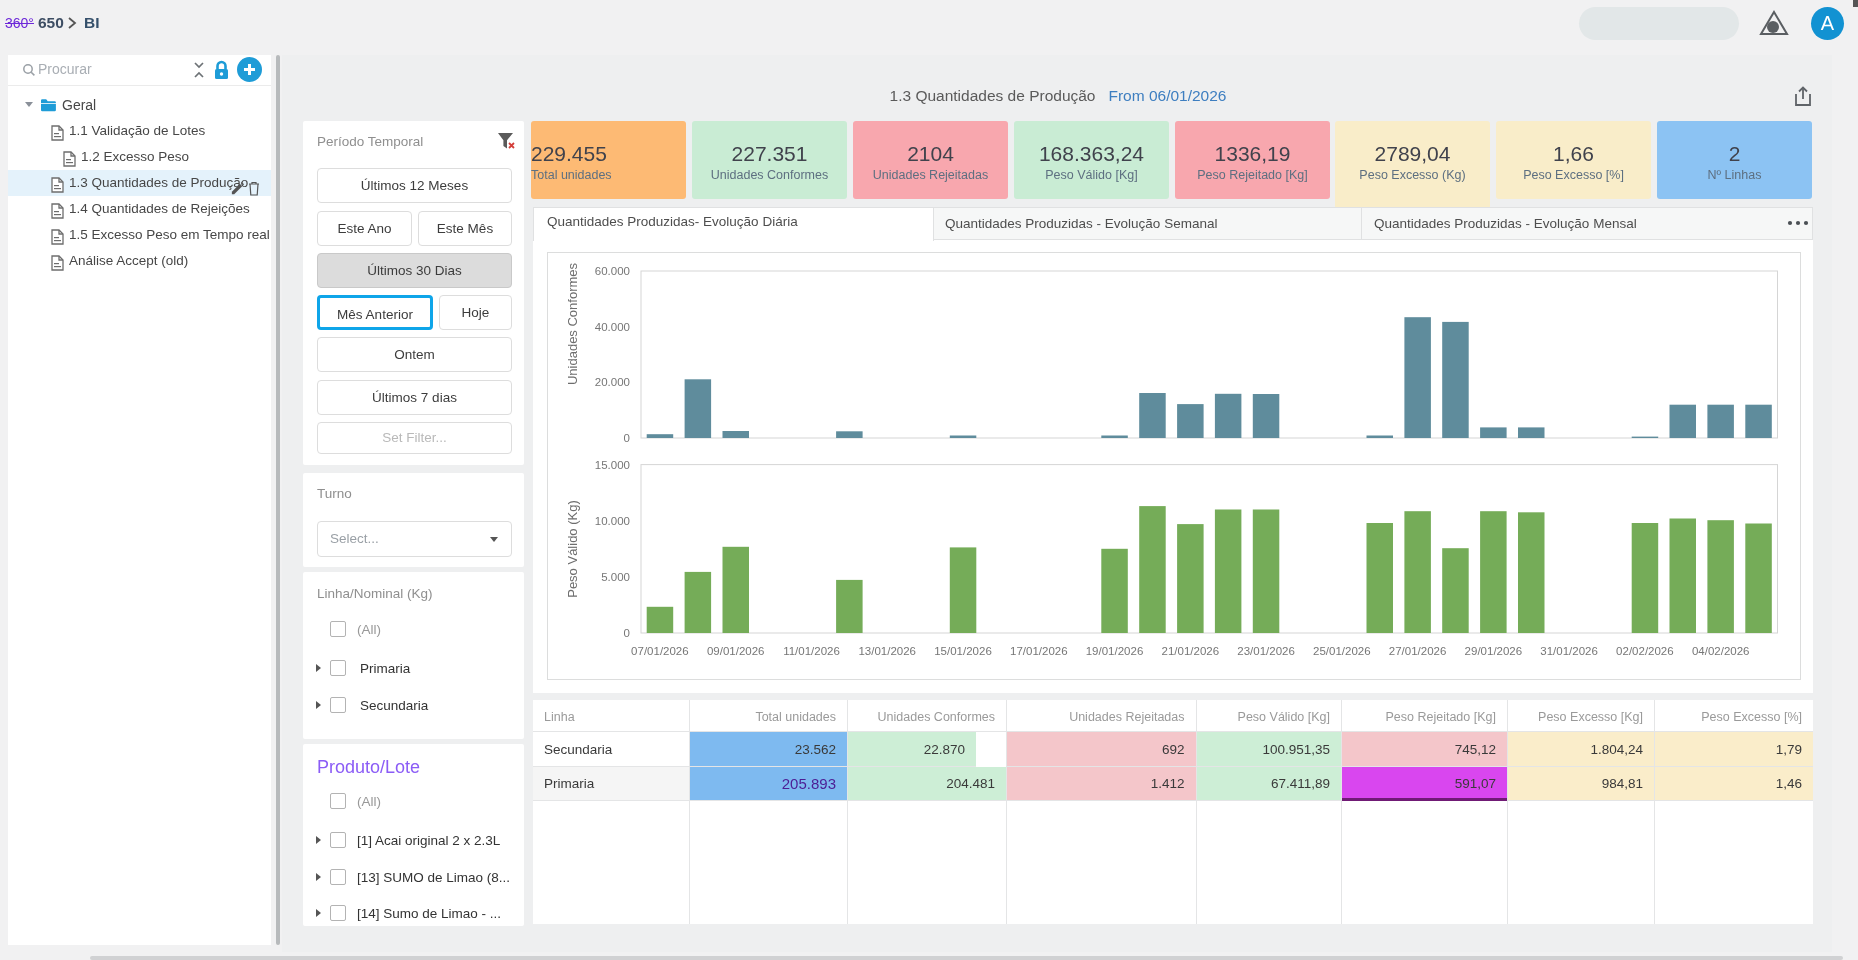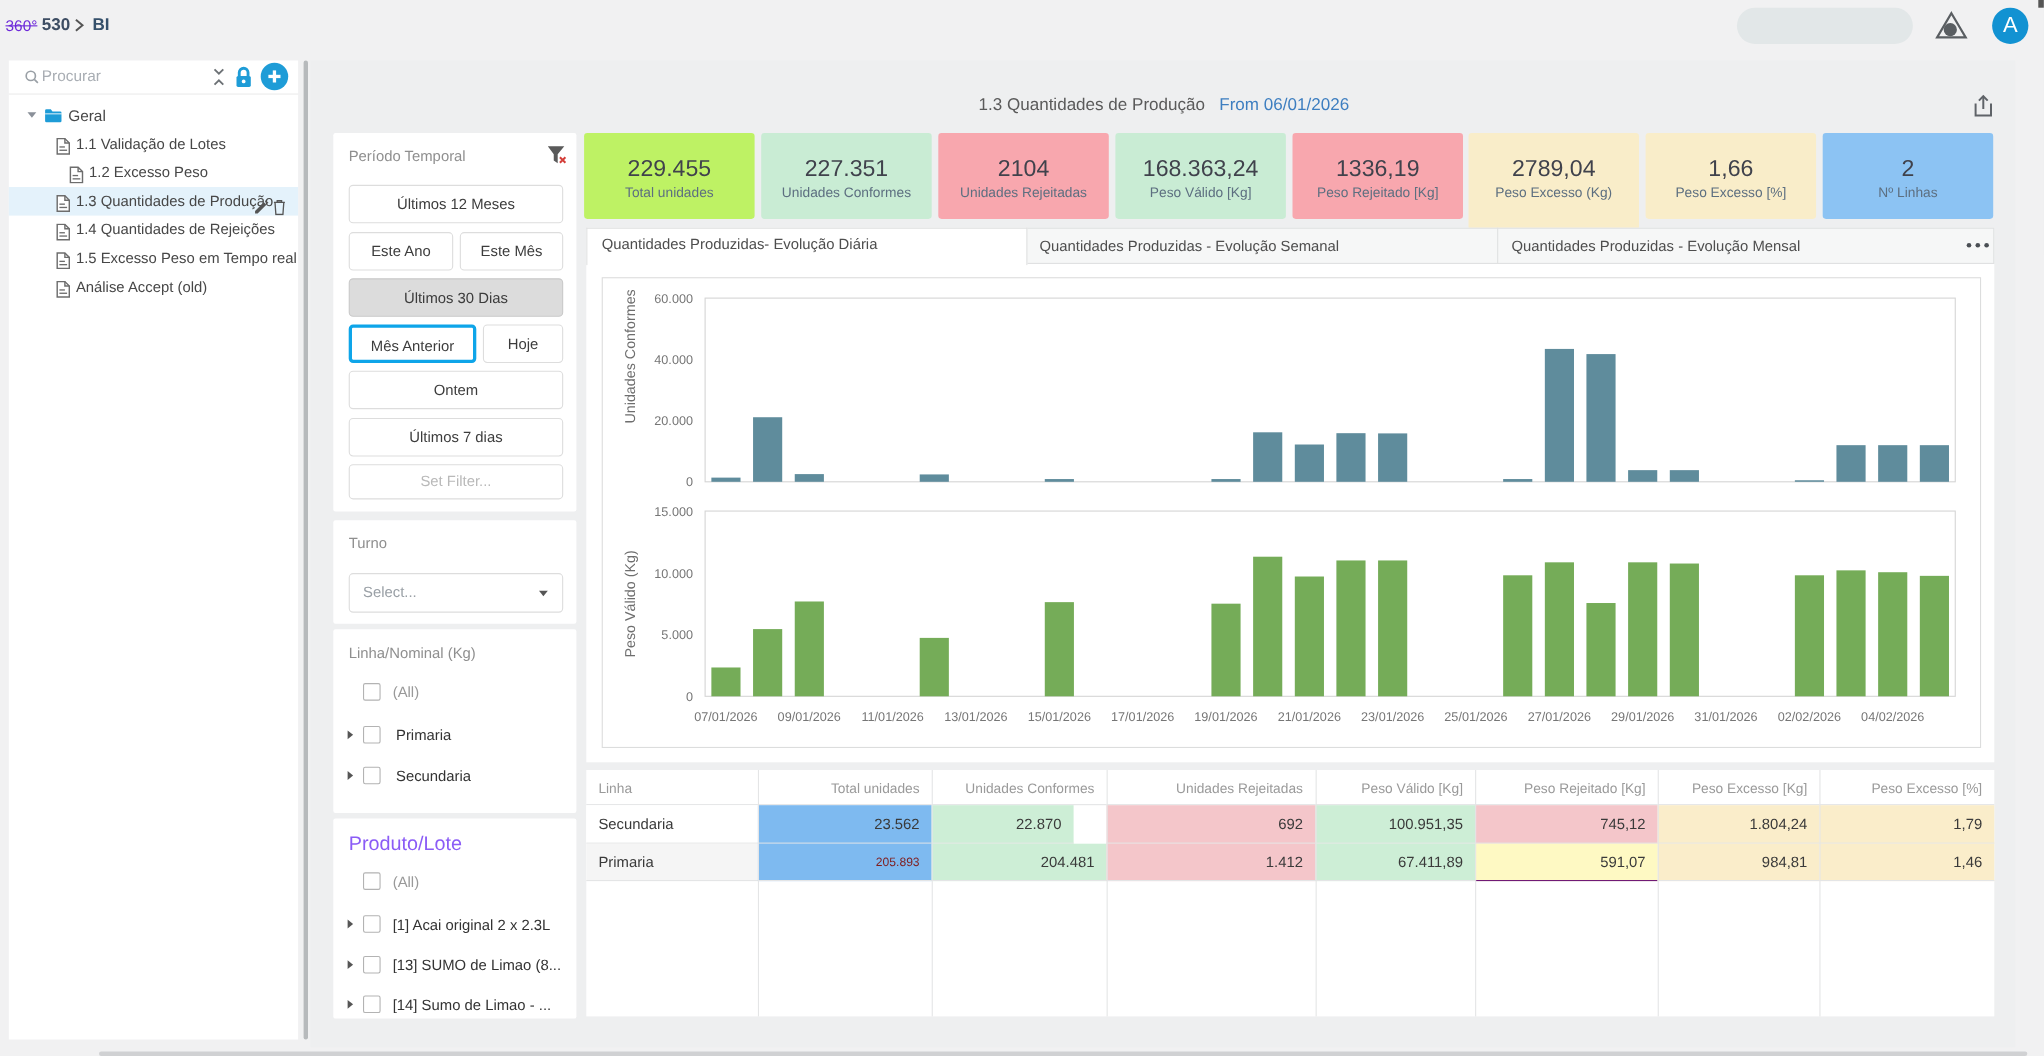--- a/index.html
+++ b/index.html
@@ -4,21 +4,21 @@
 * {margin:0;padding:0}
 body {width:1858px;height:960px;position:relative;font-family:"Liberation Sans",sans-serif;background:#f1f1f2;overflow:hidden}
 .card {position:absolute;background:#fff;border-radius:2px}
 .flabel {position:absolute;font-size:13.5px;color:#333;white-space:nowrap}
 </style></head>
 <body>
 
 <div style="position:absolute;left:282px;top:55px;width:1550px;height:897px;background:#eeeff0"></div>
 
 <div style="position:absolute;left:5px;top:15px;font-size:14px;color:#6d28d9;text-decoration:line-through">360°</div>
-<div style="position:absolute;left:38px;top:14px;font-size:15.5px;color:#3d4d63;font-weight:bold">530</div>
+<div style="position:absolute;left:38px;top:14px;font-size:15.5px;color:#3d4d63;font-weight:bold">650</div>
 <svg width="10" height="12" viewBox="0 0 10 12" style="position:absolute;left:67px;top:17px">
     <path d="M2 1l6 5-6 5" fill="none" stroke="#555" stroke-width="1.8"></path>
   </svg>
 <div style="position:absolute;left:84px;top:14px;font-size:15.5px;color:#35506b;font-weight:bold">BI</div>
 <div style="position:absolute;left:1579px;top:7px;width:160px;height:33px;background:#e2e7e8;border-radius:17px"></div>
 <svg width="30" height="26" viewBox="0 0 30 26" style="position:absolute;left:1759px;top:10px">
     <path d="M15 2 L28 24 L2 24 Z" fill="none" stroke="#5a5e62" stroke-width="2"></path>
     <circle cx="14" cy="17" r="6" fill="#5a5e62"></circle>
   </svg>
 <div style="position:absolute;left:1811px;top:7px;width:33px;height:33px;border-radius:50%;background:#1292d2;color:#fff;text-align:center;line-height:33px;font-size:20px">A</div>
@@ -178,21 +178,21 @@
 <div style="position:absolute;left:330px;top:905px;width:16px;height:16px;border:1px solid #b3b3b3;border-radius:2px;background:#fff;box-sizing:border-box"></div>
 <div class="flabel" style="left:357px;top:906px">[14] Sumo de Limao - ...</div>
 
 <div style="position:absolute;left:303px;top:87px;width:1510px;text-align:center;font-size:15.5px;color:#5a5a5a">1.3 Quantidades de Produção&nbsp;&nbsp; <span style="color:#3d7ec0">From 06/01/2026</span></div>
 <svg width="20" height="21" viewBox="0 0 20 21" style="position:absolute;left:1793px;top:86px">
     <path d="M3 8v11h14V8" fill="none" stroke="#5f6368" stroke-width="1.8"></path>
     <path d="M10 13V2" stroke="#5f6368" stroke-width="1.8"></path>
     <path d="M6 5.5L10 1.5l4 4" fill="none" stroke="#5f6368" stroke-width="1.8"></path>
   </svg>
 
-<div style="position:absolute;left:531px;top:121px;width:155px;height:78px;background:#bef264;border-radius:3px;text-align:center">
+<div style="position:absolute;left:531px;top:121px;width:155px;height:78px;background:#fdba74;border-radius:3px;">
 <div style="margin-top:21.5px;font-size:21px;line-height:22px;color:#40424c">229.455</div>
 <div style="margin-top:3px;font-size:12.5px;line-height:15px;color:#5d6f80">Total unidades</div>
   </div>
 <div style="position:absolute;left:692px;top:121px;width:155px;height:78px;background:#c9ecd4;border-radius:3px;text-align:center">
 <div style="margin-top:21.5px;font-size:21px;line-height:22px;color:#40424c">227.351</div>
 <div style="margin-top:3px;font-size:12.5px;line-height:15px;color:#5d6f80">Unidades Conformes</div>
   </div>
 <div style="position:absolute;left:853px;top:121px;width:155px;height:78px;background:#f8a7ae;border-radius:3px;text-align:center">
 <div style="margin-top:21.5px;font-size:21px;line-height:22px;color:#40424c">2104</div>
 <div style="margin-top:3px;font-size:12.5px;line-height:15px;color:#5d6f80">Unidades Rejeitadas</div>
@@ -311,25 +311,25 @@
 <div style="position:absolute;left:1654px;top:700px;width:159.0px;height:32px;line-height:34px;padding-right:11px;box-sizing:border-box;text-align:right;font-size:12.5px;color:#9a9a9a;border-bottom:1px solid #e4e5e6">Peso Excesso [%]</div>
 <div style="position:absolute;left:533px;top:732px;width:156.0px;height:35px;background:#ffffff;line-height:35px;padding-left:11px;box-sizing:border-box;font-size:13.5px;color:#3a3a3a;border-bottom:1px solid #e4e5e6">Secundaria</div>
 <div style="position:absolute;left:689px;top:732px;width:158.0px;height:35px;background:#7ebaf0;line-height:35px;padding-right:11px;box-sizing:border-box;text-align:right;font-size:13.5px;color:#3a3a3a;border-bottom:1px solid #e4e5e6">23.562</div>
 <div style="position:absolute;left:847px;top:732px;width:129px;height:35px;background:#cdeed6;line-height:35px;padding-right:11px;box-sizing:border-box;text-align:right;font-size:13.5px;color:#3a3a3a;border-bottom:1px solid #e4e5e6">22.870</div>
 <div style="position:absolute;left:1006px;top:732px;width:189.5px;height:35px;background:#f4c6ca;line-height:35px;padding-right:11px;box-sizing:border-box;text-align:right;font-size:13.5px;color:#3a3a3a;border-bottom:1px solid #e4e5e6">692</div>
 <div style="position:absolute;left:1195.5px;top:732px;width:145.5px;height:35px;background:#cdeed6;line-height:35px;padding-right:11px;box-sizing:border-box;text-align:right;font-size:13.5px;color:#3a3a3a;border-bottom:1px solid #e4e5e6">100.951,35</div>
 <div style="position:absolute;left:1341px;top:732px;width:166.0px;height:35px;background:#f4c6ca;line-height:35px;padding-right:11px;box-sizing:border-box;text-align:right;font-size:13.5px;color:#3a3a3a;border-bottom:1px solid #e4e5e6">745,12</div>
 <div style="position:absolute;left:1507px;top:732px;width:147.0px;height:35px;background:#faedca;line-height:35px;padding-right:11px;box-sizing:border-box;text-align:right;font-size:13.5px;color:#3a3a3a;border-bottom:1px solid #e4e5e6">1.804,24</div>
 <div style="position:absolute;left:1654px;top:732px;width:159.0px;height:35px;background:#faedca;line-height:35px;padding-right:11px;box-sizing:border-box;text-align:right;font-size:13.5px;color:#3a3a3a;border-bottom:1px solid #e4e5e6">1,79</div>
 <div style="position:absolute;left:533px;top:767px;width:156.0px;height:34px;background:#f5f5f5;line-height:34px;padding-left:11px;box-sizing:border-box;font-size:13.5px;color:#3a3a3a;border-bottom:1px solid #e4e5e6">Primaria</div>
-<div style="position:absolute;left:689px;top:767px;width:158.0px;height:34px;background:#7ebaf0;line-height:34px;padding-right:11px;box-sizing:border-box;text-align:right;font-size:11px;color:#7f1d1d;border-bottom:1px solid #e4e5e6">205.893</div>
+<div style="position:absolute;left:689px;top:767px;width:158.0px;height:34px;background:#7ebaf0;line-height:34px;padding-right:11px;box-sizing:border-box;text-align:right;font-size:15px;color:#4c1d95;border-bottom:1px solid #e4e5e6">205.893</div>
 <div style="position:absolute;left:847px;top:767px;width:159.0px;height:34px;background:#cdeed6;line-height:34px;padding-right:11px;box-sizing:border-box;text-align:right;font-size:13.5px;color:#3a3a3a;border-bottom:1px solid #e4e5e6">204.481</div>
 <div style="position:absolute;left:1006px;top:767px;width:189.5px;height:34px;background:#f4c6ca;line-height:34px;padding-right:11px;box-sizing:border-box;text-align:right;font-size:13.5px;color:#3a3a3a;border-bottom:1px solid #e4e5e6">1.412</div>
 <div style="position:absolute;left:1195.5px;top:767px;width:145.5px;height:34px;background:#cdeed6;line-height:34px;padding-right:11px;box-sizing:border-box;text-align:right;font-size:13.5px;color:#3a3a3a;border-bottom:1px solid #e4e5e6">67.411,89</div>
-<div style="position:absolute;left:1341px;top:767px;width:166.0px;height:34px;background:#fef9c3;line-height:34px;padding-right:11px;box-sizing:border-box;text-align:right;font-size:13.5px;color:#3a3a3a;border-bottom:1px solid #701a75">591,07</div>
+<div style="position:absolute;left:1341px;top:767px;width:166.0px;height:34px;background:#d946ef;line-height:34px;padding-right:11px;box-sizing:border-box;text-align:right;font-size:13.5px;color:#3a3a3a;border-bottom:3px solid #701a75">591,07</div>
 <div style="position:absolute;left:1507px;top:767px;width:147.0px;height:34px;background:#faedca;line-height:34px;padding-right:11px;box-sizing:border-box;text-align:right;font-size:13.5px;color:#3a3a3a;border-bottom:1px solid #e4e5e6">984,81</div>
 <div style="position:absolute;left:1654px;top:767px;width:159.0px;height:34px;background:#faedca;line-height:34px;padding-right:11px;box-sizing:border-box;text-align:right;font-size:13.5px;color:#3a3a3a;border-bottom:1px solid #e4e5e6">1,46</div>
 <div style="position:absolute;left:689.0px;top:700px;width:1px;height:224px;background:#e4e5e6"></div>
 <div style="position:absolute;left:847.0px;top:700px;width:1px;height:224px;background:#e4e5e6"></div>
 <div style="position:absolute;left:1006.0px;top:700px;width:1px;height:224px;background:#e4e5e6"></div>
 <div style="position:absolute;left:1195.5px;top:700px;width:1px;height:224px;background:#e4e5e6"></div>
 <div style="position:absolute;left:1341.0px;top:700px;width:1px;height:224px;background:#e4e5e6"></div>
 <div style="position:absolute;left:1507.0px;top:700px;width:1px;height:224px;background:#e4e5e6"></div>
 <div style="position:absolute;left:1654.0px;top:700px;width:1px;height:224px;background:#e4e5e6"></div>
 

